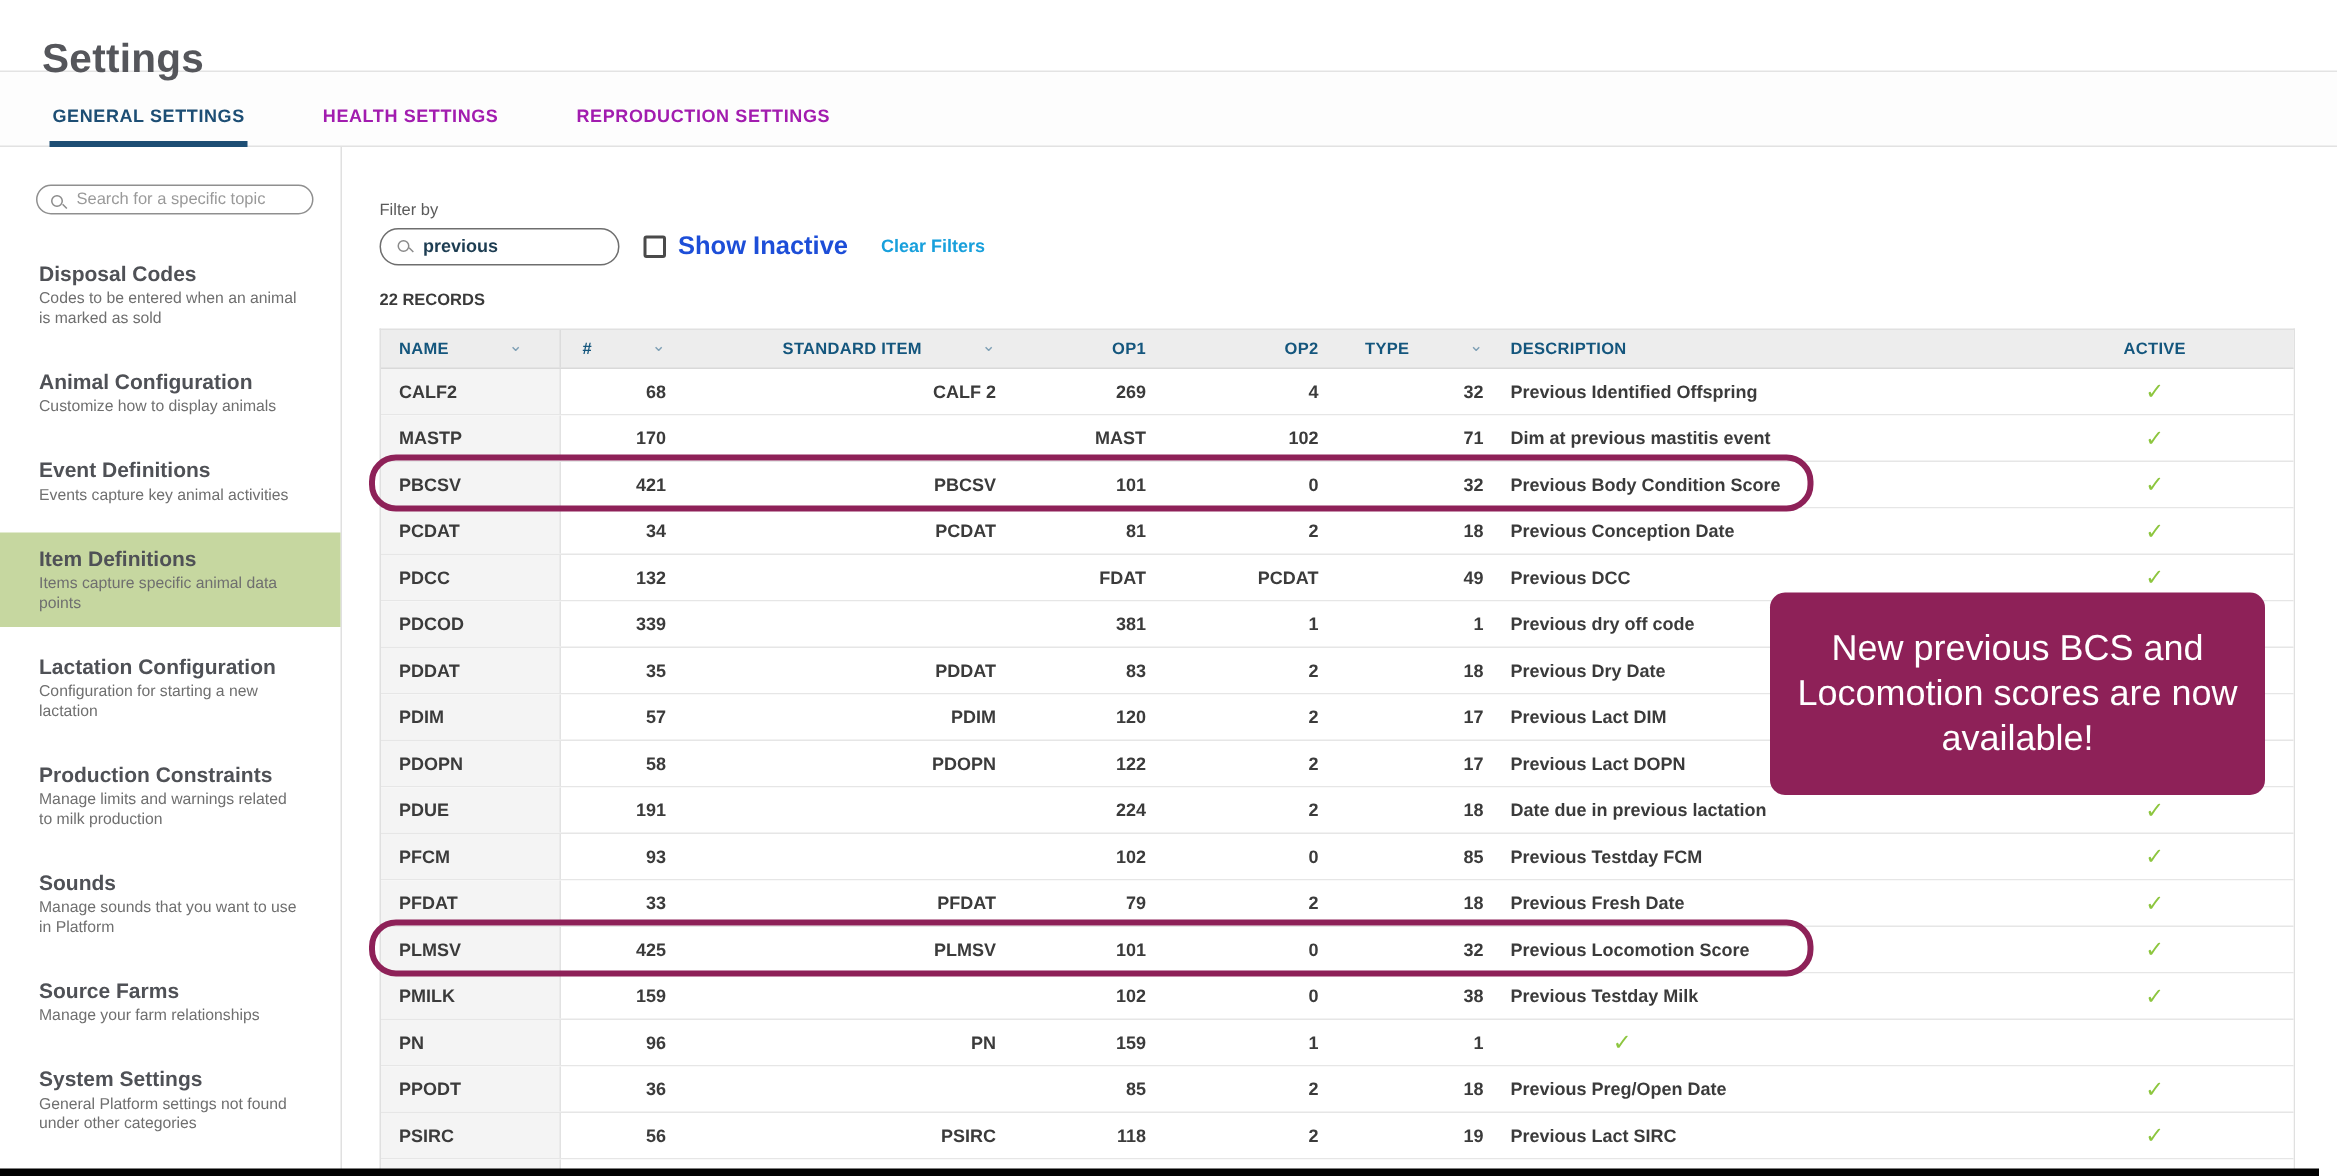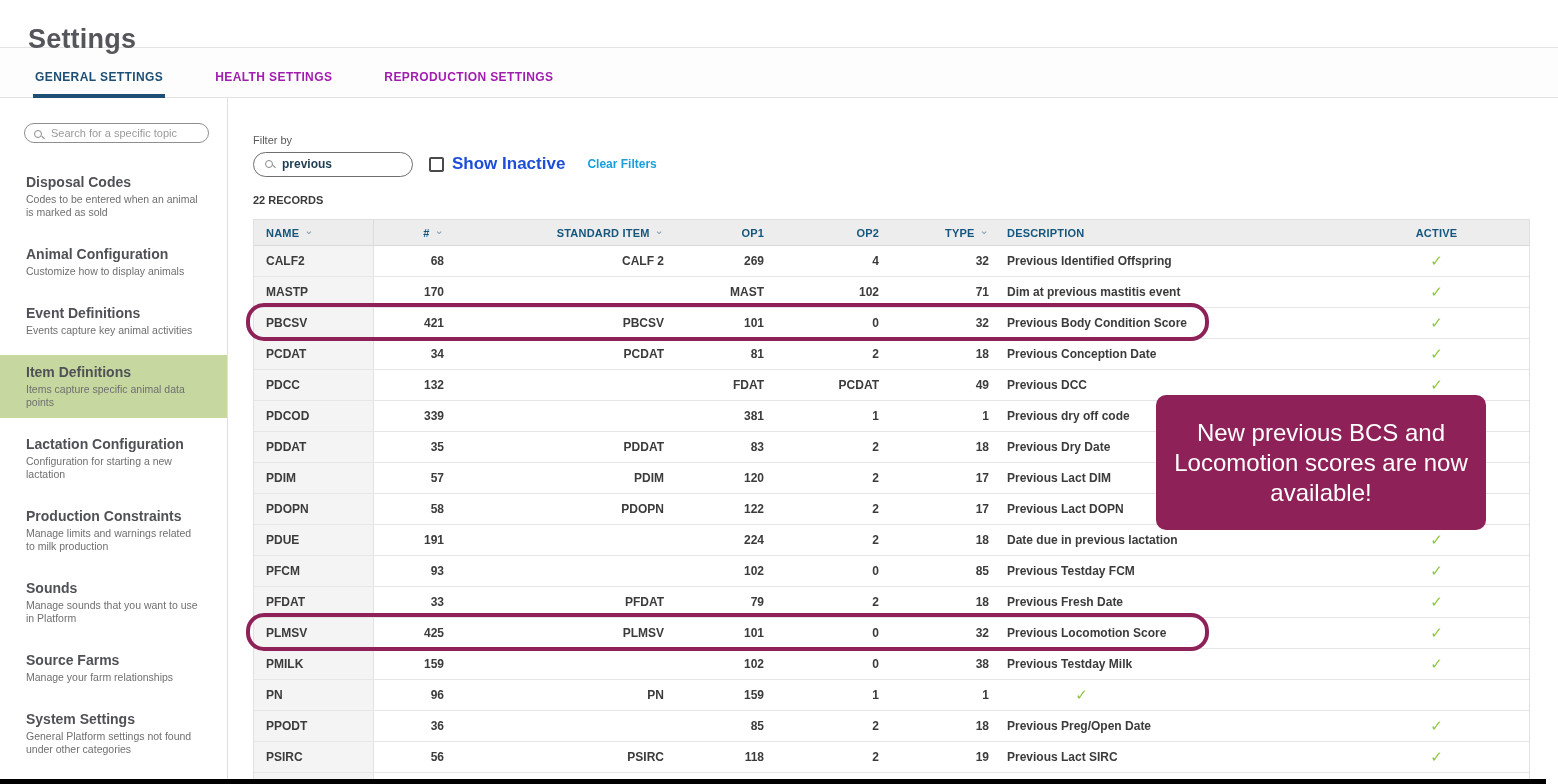--- a/index.html
+++ b/index.html
@@ -37,42 +37,42 @@
   .filter-search { width:160px; height:25px; border:1px solid #6e6e6e; border-radius:13px; padding:0 10px 0 28px; font-size:12px; font-weight:700; color:#1d3d52; font-family:"Liberation Sans",sans-serif; outline:none; }
   .filter-search-wrap .mag { top:8px; left:12px; }
   .chk-group { display:flex; align-items:center; margin-left:16px; cursor:pointer; }
   .checkbox { width:15px; height:15px; border:2px solid #4a4a4a; border-radius:2px; background:#fff; display:inline-block; }
   .chk-label { font-size:17px; font-weight:700; color:#1d4ed8; margin-left:8px; }
   .clear-link { font-size:12px; font-weight:700; color:#18a0dc; margin-left:22px; cursor:pointer; }
   .records { font-size:11px; font-weight:700; color:#3a3a3a; margin-top:17px; }
   
   .table { width:1277px; margin-top:13px; border:1px solid #e0e0e0; border-bottom:none; }
   .thead { display:flex; align-items:center; height:26px; background:#ededed; border-bottom:1px solid #d9d9d9; }
-  .th { font-size:11px; font-weight:700; color:#14567d; letter-spacing:0.2px; white-space:nowrap; }
+  .th { font-size:11px; font-weight:700; color:#14567d; letter-spacing:0.2px; white-space:nowrap;gap:35px; }
   .chev { color:#7fa0b5; font-size:11px; font-weight:400; margin-left:5px; position:relative; top:-2px; cursor:pointer; }
   .tr { display:flex; align-items:center; height:31px; background:#fff; border-bottom:1px solid #e6e6e6; }
   .td { font-size:12px; font-weight:700; color:#3b3b3b; white-space:nowrap; }
   .c-name { width:120px; padding-left:12px; text-align:left; }
   .tr .c-name { background:#f4f4f4; height:100%; display:flex; align-items:center; border-right:1px solid #e2e2e2; }
   .thead .c-name { height:100%; display:flex; align-items:center; border-right:1px solid #dcdcdc; }
   .c-num { width:70px; text-align:right; }
   .c-std { width:220px; text-align:right; }
   .c-op1 { width:100px; text-align:right; }
   .c-op2 { width:115px; text-align:right; }
   .c-type { width:110px; text-align:right; }
   .c-desc { flex:1; padding-left:18px; text-align:left; }
   .c-active { width:185px; text-align:center; }
   .thead .c-num, .thead .c-std, .thead .c-type { display:flex; justify-content:flex-end; align-items:center; }
   .tr .c-active { color:#8dc63f; font-size:15px; font-weight:400; }
   .tr.partial { height:31px; }
   
   .hl-outline { position:absolute; border:4px solid #8e2158; border-radius:18px; background:transparent; pointer-events:none; z-index:10; left:246px; width:963px; height:38px; }
   .hl-pbcsv { top:303px; }
   .hl-plmsv { top:613px; }
-  .callout { position:absolute; left:1156px; top:395px; width:330px; height:135px; background:#8e2158; border-radius:10px; z-index:20; display:flex; align-items:center; justify-content:center; padding:10px 18px; }
+  .callout { position:absolute; left:1180px; top:395px; width:330px; height:135px; background:#8e2158; border-radius:10px; z-index:20; display:flex; align-items:center; justify-content:center; padding:10px 18px; }
   .callout-text { color:#ffffff; font-size:24px; line-height:30px; text-align:center; font-weight:400; }
   .bottom-bar { position:absolute; left:0; bottom:0; width:1546px; height:5px; background:#000; z-index:30; }
 </style>
 </head>
 <body>
 
 <div class="page">
 
   <div class="app-header">
     <div class="app-title">Settings</div>

